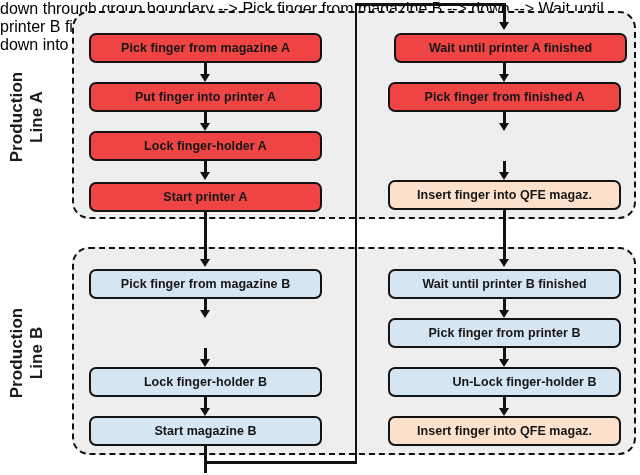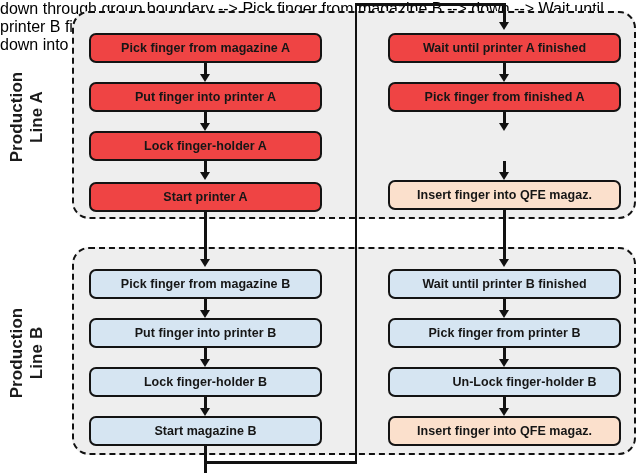--- a/index.html
+++ b/index.html
@@ -119,34 +119,33 @@
 
   
   <div class="vline" style="left:204px; top:63px;  height:14px;"></div>
   <div class="arrowhead" style="left:199.5px; top:74px;"></div>
   <div class="vline" style="left:204px; top:112px; height:14px;"></div>
   <div class="arrowhead" style="left:199.5px; top:123px;"></div>
   <div class="vline" style="left:204px; top:161px; height:14px;"></div>
   <div class="arrowhead" style="left:199.5px; top:172px;"></div>
 
   
-  <div class="node col-r green" style="top:33px;">Wait until printer A finished</div>
+  <div class="node col-r green" style="top:33px;margin-left:6px;">Wait until printer A finished</div>
   <div class="node col-r green" style="top:82px;">Pick finger from finished A</div>
   <div class="node col-r orange" style="top:180px;">Insert finger into QFE magaz.</div>
 
   <div class="vline" style="left:503px; top:63px;  height:14px;"></div>
   <div class="arrowhead" style="left:498.5px; top:74px;"></div>
   <div class="vline" style="left:503px; top:112px; height:14px;"></div>
   <div class="arrowhead" style="left:498.5px; top:123px;"></div>
   <div class="vline" style="left:503px; top:161px; height:14px;"></div>
   <div class="arrowhead" style="left:498.5px; top:172px;"></div>
 
   
   <div class="node col-l blue" style="top:269px;">Pick finger from magazine B</div>
-  <div class="node col-l blue" style="top:318px;">Put finger into printer B</div>
   <div class="node col-l blue" style="top:367px;">Lock finger-holder B</div>
   <div class="node col-l blue" style="top:416px;">Start magazine B</div>
 
   <div class="vline" style="left:204px; top:299px; height:14px;"></div>
   <div class="arrowhead" style="left:199.5px; top:310px;"></div>
   <div class="vline" style="left:204px; top:348px; height:14px;"></div>
   <div class="arrowhead" style="left:199.5px; top:359px;"></div>
   <div class="vline" style="left:204px; top:397px; height:14px;"></div>
   <div class="arrowhead" style="left:199.5px; top:408px;"></div>
 

